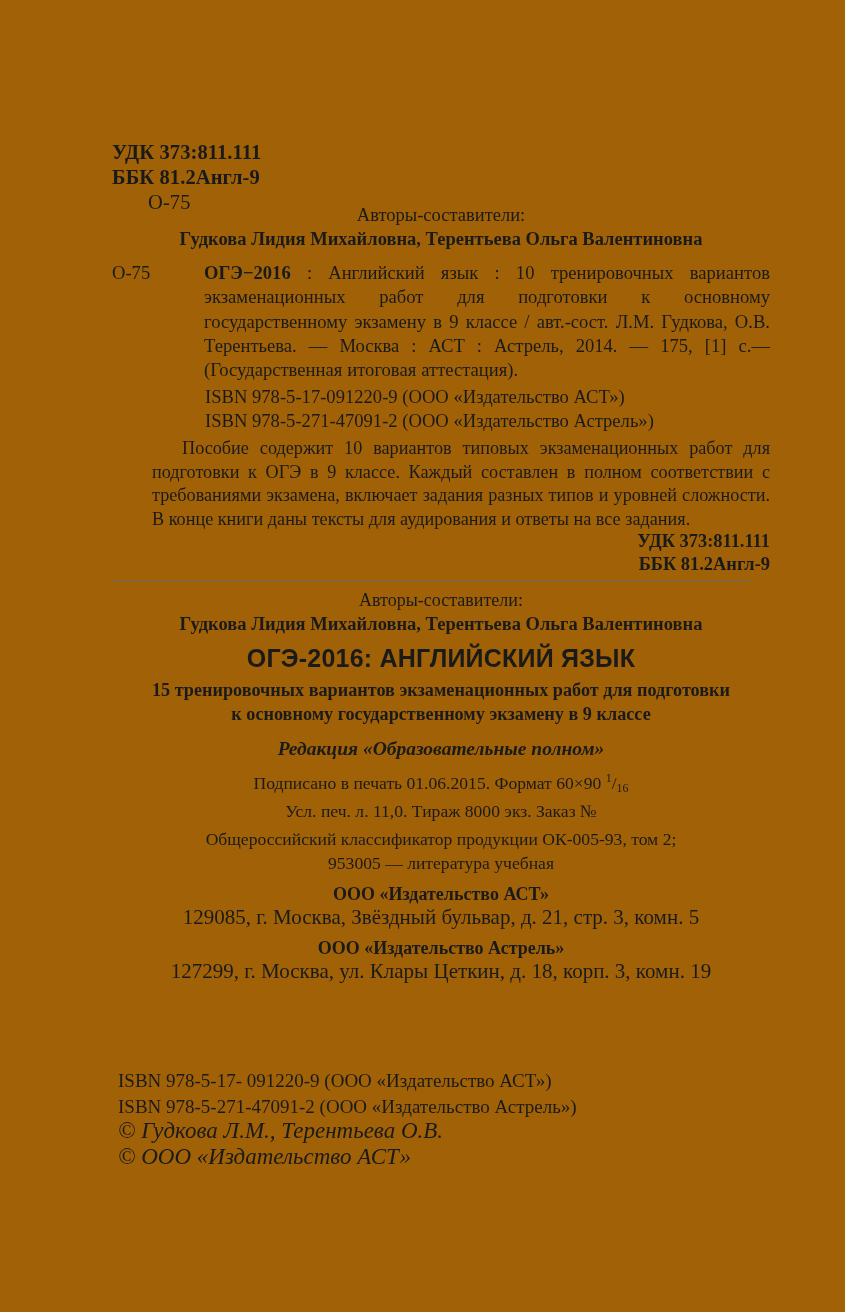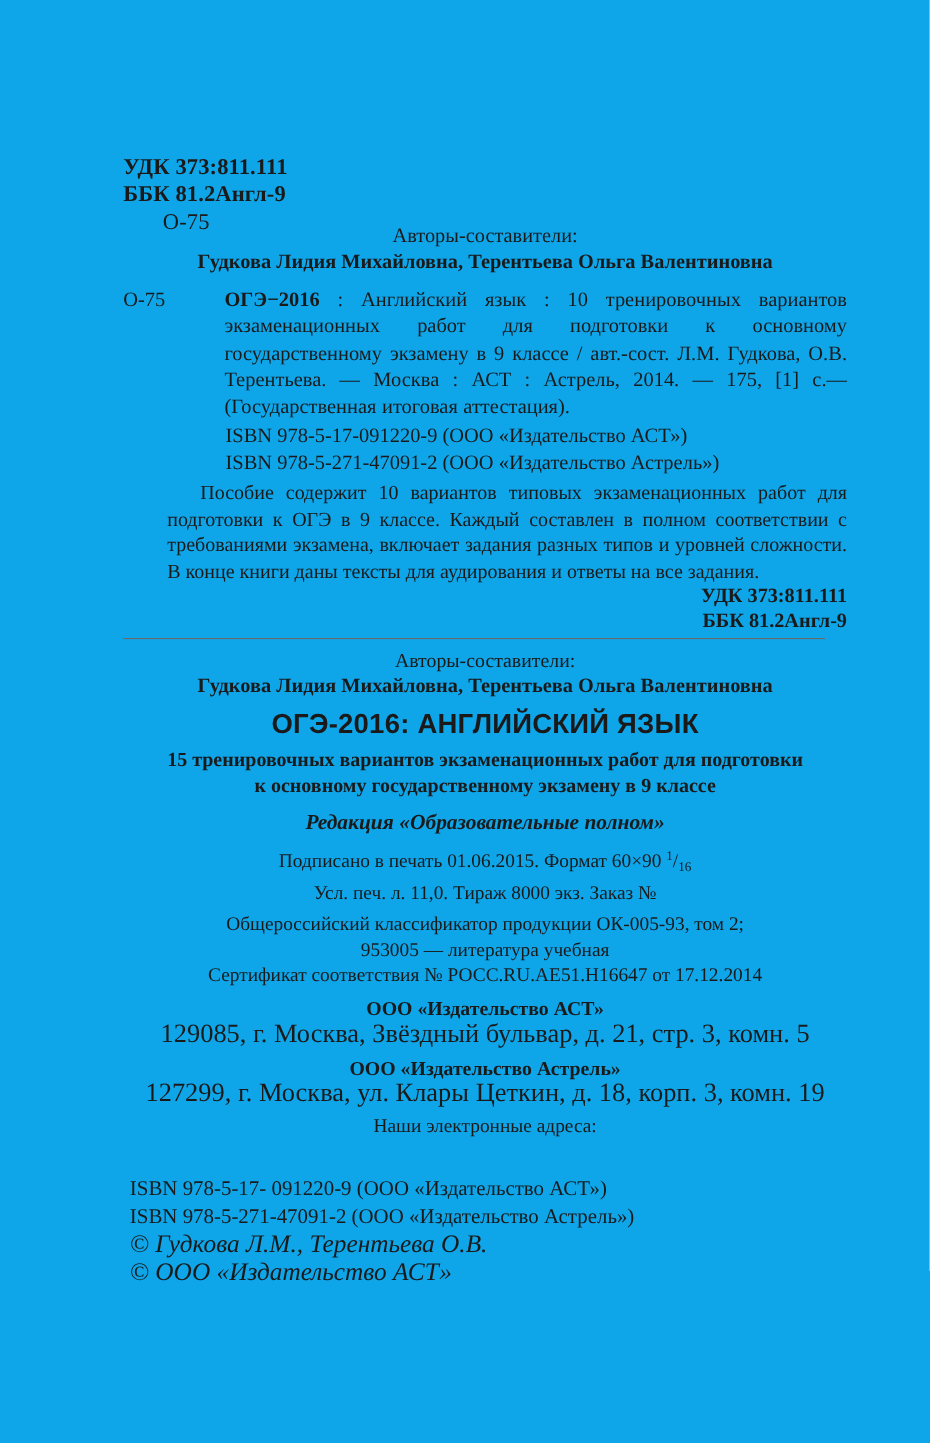--- a/index.html
+++ b/index.html
@@ -11,21 +11,21 @@
     width: 845px;
     height: 1312px;
     position: relative;
     font-family: "Liberation Serif", "DejaVu Serif", serif;
     color: #1a1a1a;
     overflow: hidden;
   }
   .page {
     position: absolute;
     inset: 0;
-    background: #0ea5e9;
+    background: #a16207;
   }
 
   
   .blk { position: absolute; }
   .ctr { text-align: center; }
 
   
   #udk-top {
     left: 112px; top: 140px; width: 400px;
     font-size: 20.5px; line-height: 25px; font-weight: bold;
@@ -112,21 +112,21 @@
   #imprint .redaktsiya {
     font-weight: bold; font-style: italic;
     font-size: 19.5px;
     margin-top: 12px; margin-bottom: 7px;
   }
   #imprint .meta { font-size: 17.6px; line-height: 23.2px; }
   #imprint .pub-name {
     font-weight: bold; font-size: 18px; line-height: 24px;
     margin-top: 7px;
   }
-  #imprint .pub-addr { font-size: 24px; line-height: 23.2px; }
+  #imprint .pub-addr { font-size: 21px; line-height: 23.2px; }
   #imprint .emails-label { font-size: 17.6px; line-height: 23.2px; margin-top: 6px; }
   #imprint .emails { font-size: 17.6px; line-height: 23.2px; }
   #imprint .gap-s { height: 5px; }
 
   .frac { display: inline-block; white-space: nowrap; }
   .frac sup { font-size: .68em; vertical-align: .55em; }
   .frac sub { font-size: .68em; vertical-align: -.28em; }
 
   
   #isbn-bottom {
@@ -191,29 +191,27 @@
     <div class="redaktsiya">Редакция «Образовательные полном»</div>
 
     <div class="meta"><span>Подписано в печать 01.06.2015. Формат 60×90</span>&nbsp;<span class="frac"><sup>1</sup>/<sub>16</sub></span></div>
 
     <div class="meta">Усл. печ. л. 11,0. Тираж 8000 экз. Заказ №</div>
 
     <div class="gap-s"></div>
 
     <div class="meta">Общероссийский классификатор продукции ОК-005-93, том 2;</div>
     <div class="meta">953005 — литература учебная</div>
-    <div class="meta">Сертификат соответствия № РОСС.RU.АЕ51.Н16647 от 17.12.2014</div>
 
     <div class="pub-name">ООО «Издательство АСТ»</div>
     <div class="pub-addr">129085, г. Москва, Звёздный бульвар, д. 21, стр. 3, комн. 5</div>
 
     <div class="pub-name">ООО «Издательство Астрель»</div>
     <div class="pub-addr">127299, г. Москва, ул. Клары Цеткин, д. 18, корп. 3, комн. 19</div>
 
-    <div class="emails-label">Наши электронные адреса:</div>
   </div>
 
   <div class="blk" id="isbn-bottom">
     <div>ISBN 978-5-17- 091220-9 (ООО «Издательство АСТ»)</div>
     <div>ISBN 978-5-271-47091-2 (ООО «Издательство Астрель»)</div>
   </div>
 
   <div class="blk" id="copyright">
     <div>© Гудкова Л.М., Терентьева О.В.</div>
     <div>© ООО «Издательство АСТ»</div>

